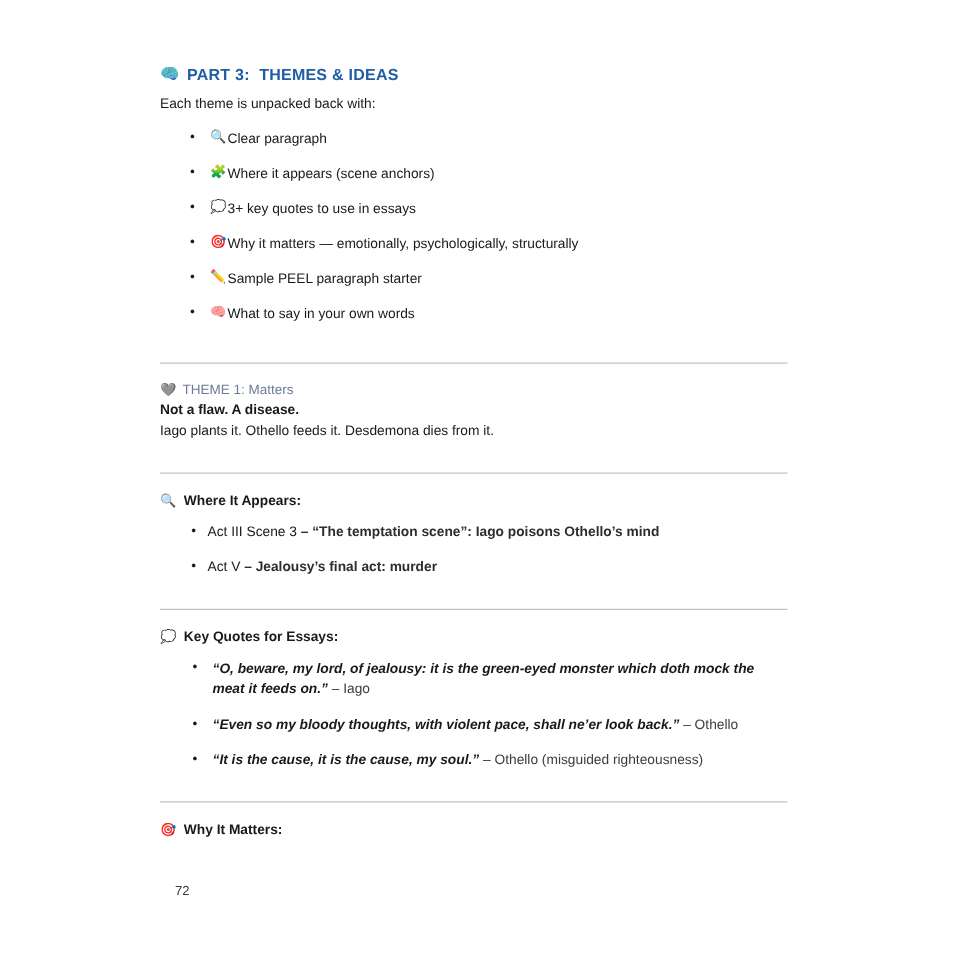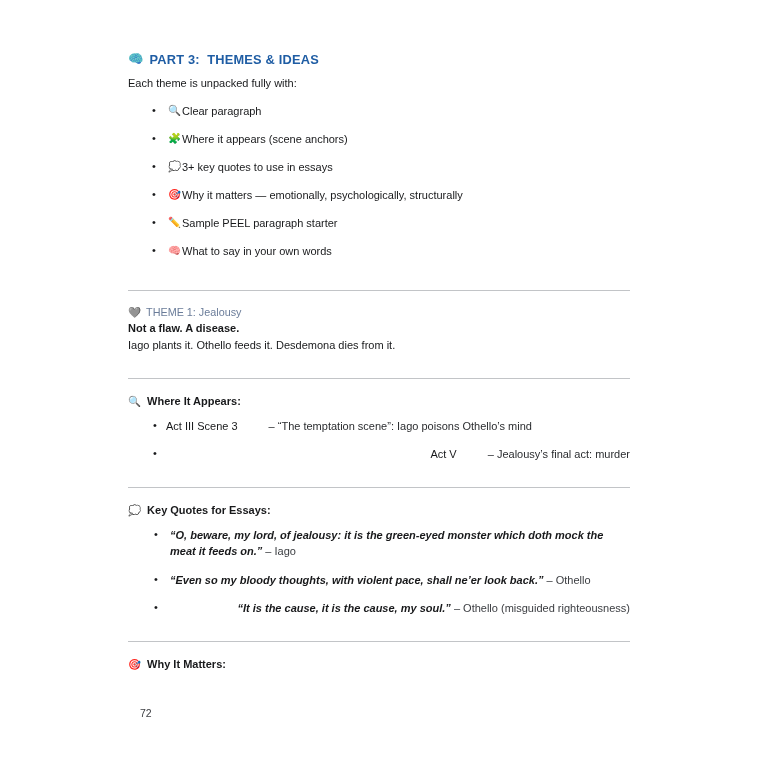--- a/index.html
+++ b/index.html
@@ -151,31 +151,31 @@
     padding: 0;
   }
   ul.detail-list > li {
     position: relative;
     padding-left: 38px;
     margin-bottom: 12px;
     font-size: 11px;
     line-height: 1.5;
     color: #18191b;
   }
-  ul.detail-list > li:last-child { margin-bottom: 0; text-align: right; }
+  ul.detail-list > li:last-child { margin-bottom: 0; }
   ul.detail-list > li::before {
     content: "\2022";
     position: absolute;
     left: 25px;
     top: -1px;
     font-size: 11px;
     color: #18191b;
   }
   ul.detail-list .lead { font-weight: normal; }
-  ul.detail-list .tail { font-weight: normal; color: #2b2d30; padding-left: 28px; }
+  ul.detail-list .tail { font-weight: bold; color: #2b2d30; }
 
   ul.quote-list > li { padding-left: 42px; margin-bottom: 12px; }
   ul.quote-list > li::before { left: 26px; }
   ul.quote-list .quote { font-weight: bold; font-style: italic; }
   ul.quote-list .attrib { font-weight: normal; color: #3a3c40; }
 
   .gap-sm { height: 16px; }
   .gap-lg { height: 24px; }
 
   
@@ -192,21 +192,21 @@
 
 <div class="page">
 
   <div class="content">
 
     <div class="part-header">
       <span class="hdr-icon">🧠</span>
       <span class="part-title">PART 3:  THEMES &amp; IDEAS</span>
     </div>
 
-    <p class="intro-line">Each theme is unpacked fully with:</p>
+    <p class="intro-line">Each theme is unpacked back with:</p>
 
     <ul class="feature-list">
       <li>
         <span class="li-icon ic-mag">🔍</span>
         <span>Clear paragraph</span>
       </li>
       <li>
         <span class="li-icon ic-puzzle">🧩</span>
         <span>Where it appears (scene anchors)</span>
       </li>
@@ -227,21 +227,21 @@
         <span>What to say in your own words</span>
       </li>
     </ul>
 
     <div class="sp-before-rule-1"></div>
     <hr class="rule">
     <div class="sp-after-rule-1"></div>
 
     <div class="theme-label">
       <span class="th-icon ic-heart">🩶</span>
-      <span>THEME 1: Jealousy</span>
+      <span>THEME 1: Matters</span>
     </div>
     <p class="theme-tagline">Not a flaw. A disease.</p>
     <p class="theme-sub">Iago plants it. Othello feeds it. Desdemona dies from it.</p>
 
     <div class="gap-lg"></div>
     <hr class="rule">
     <div class="gap-sm"></div>
 
     <div class="sub-head">
       <span class="sh-icon ic-mag">🔍</span>

